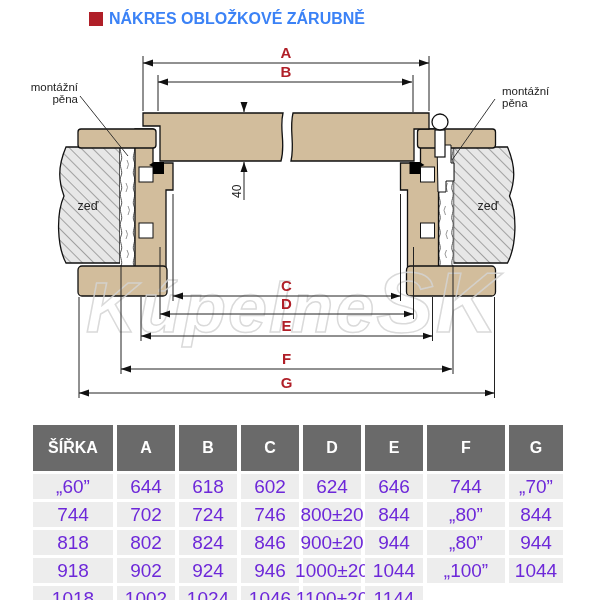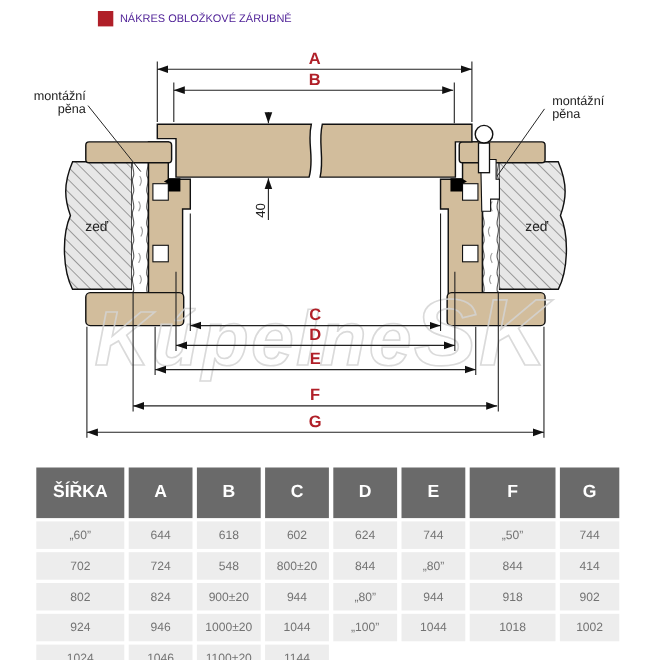--- a/index.html
+++ b/index.html
@@ -7,36 +7,36 @@
     width:600px;height:600px;position:relative;background:#ffffff;
     font-family:"Liberation Sans", sans-serif;overflow:hidden;
   }
   .title-bar{
     position:absolute;left:89px;top:10px;display:flex;align-items:center;gap:6px;
   }
   .title-bullet{
     width:14px;height:14px;background:#b01f28;flex:0 0 auto;
   }
   .title-text{
-    font-size:10px;font-weight:normal;color:#4c1d95;letter-spacing:0px;white-space:nowrap;
+    font-size:16px;font-weight:bold;color:#3b82f6;letter-spacing:0px;white-space:nowrap;
   }
   #diagram{position:absolute;left:0;top:0;}
   .tbl{
     position:absolute;left:33px;top:425px;width:534px;
     display:grid;
     grid-template-columns:80px 58px 58px 58px 58px 58px 78px 54px;
     column-gap:4px;row-gap:3px;
   }
   .tbl .hcell{
     background:#6a6a6a;color:#ffffff;font-weight:bold;font-size:16px;
     height:46px;display:flex;align-items:center;justify-content:center;
     letter-spacing:0px;
   }
   .tbl .cell{
-    background:#ededed;color:#737373;font-size:11px;
+    background:#ededed;color:#6d28d9;font-size:19px;
     height:25px;display:flex;align-items:center;justify-content:center;
   }
 </style>
 </head>
 <body>
 
 <div class="title-bar">
   <span class="title-bullet"></span>
   <span class="title-text">NÁKRES OBLOŽKOVÉ ZÁRUBNĚ</span>
 </div>
@@ -144,35 +144,37 @@
   <div class="hcell">D</div>
   <div class="hcell">E</div>
   <div class="hcell">F</div>
   <div class="hcell">G</div>
 
   <div class="cell">„60”</div>
   <div class="cell">644</div>
   <div class="cell">618</div>
   <div class="cell">602</div>
   <div class="cell">624</div>
+  <div class="cell">646</div>
   <div class="cell">744</div>
 
-  <div class="cell">„50”</div>
+  <div class="cell">„70”</div>
   <div class="cell">744</div>
   <div class="cell">702</div>
   <div class="cell">724</div>
-  <div class="cell">548</div>
+  <div class="cell">746</div>
   <div class="cell">800±20</div>
   <div class="cell">844</div>
 
   <div class="cell">„80”</div>
   <div class="cell">844</div>
-  <div class="cell">414</div>
+  <div class="cell">818</div>
   <div class="cell">802</div>
   <div class="cell">824</div>
+  <div class="cell">846</div>
   <div class="cell">900±20</div>
   <div class="cell">944</div>
 
   <div class="cell">„80”</div>
   <div class="cell">944</div>
   <div class="cell">918</div>
   <div class="cell">902</div>
   <div class="cell">924</div>
   <div class="cell">946</div>
   <div class="cell">1000±20</div>

